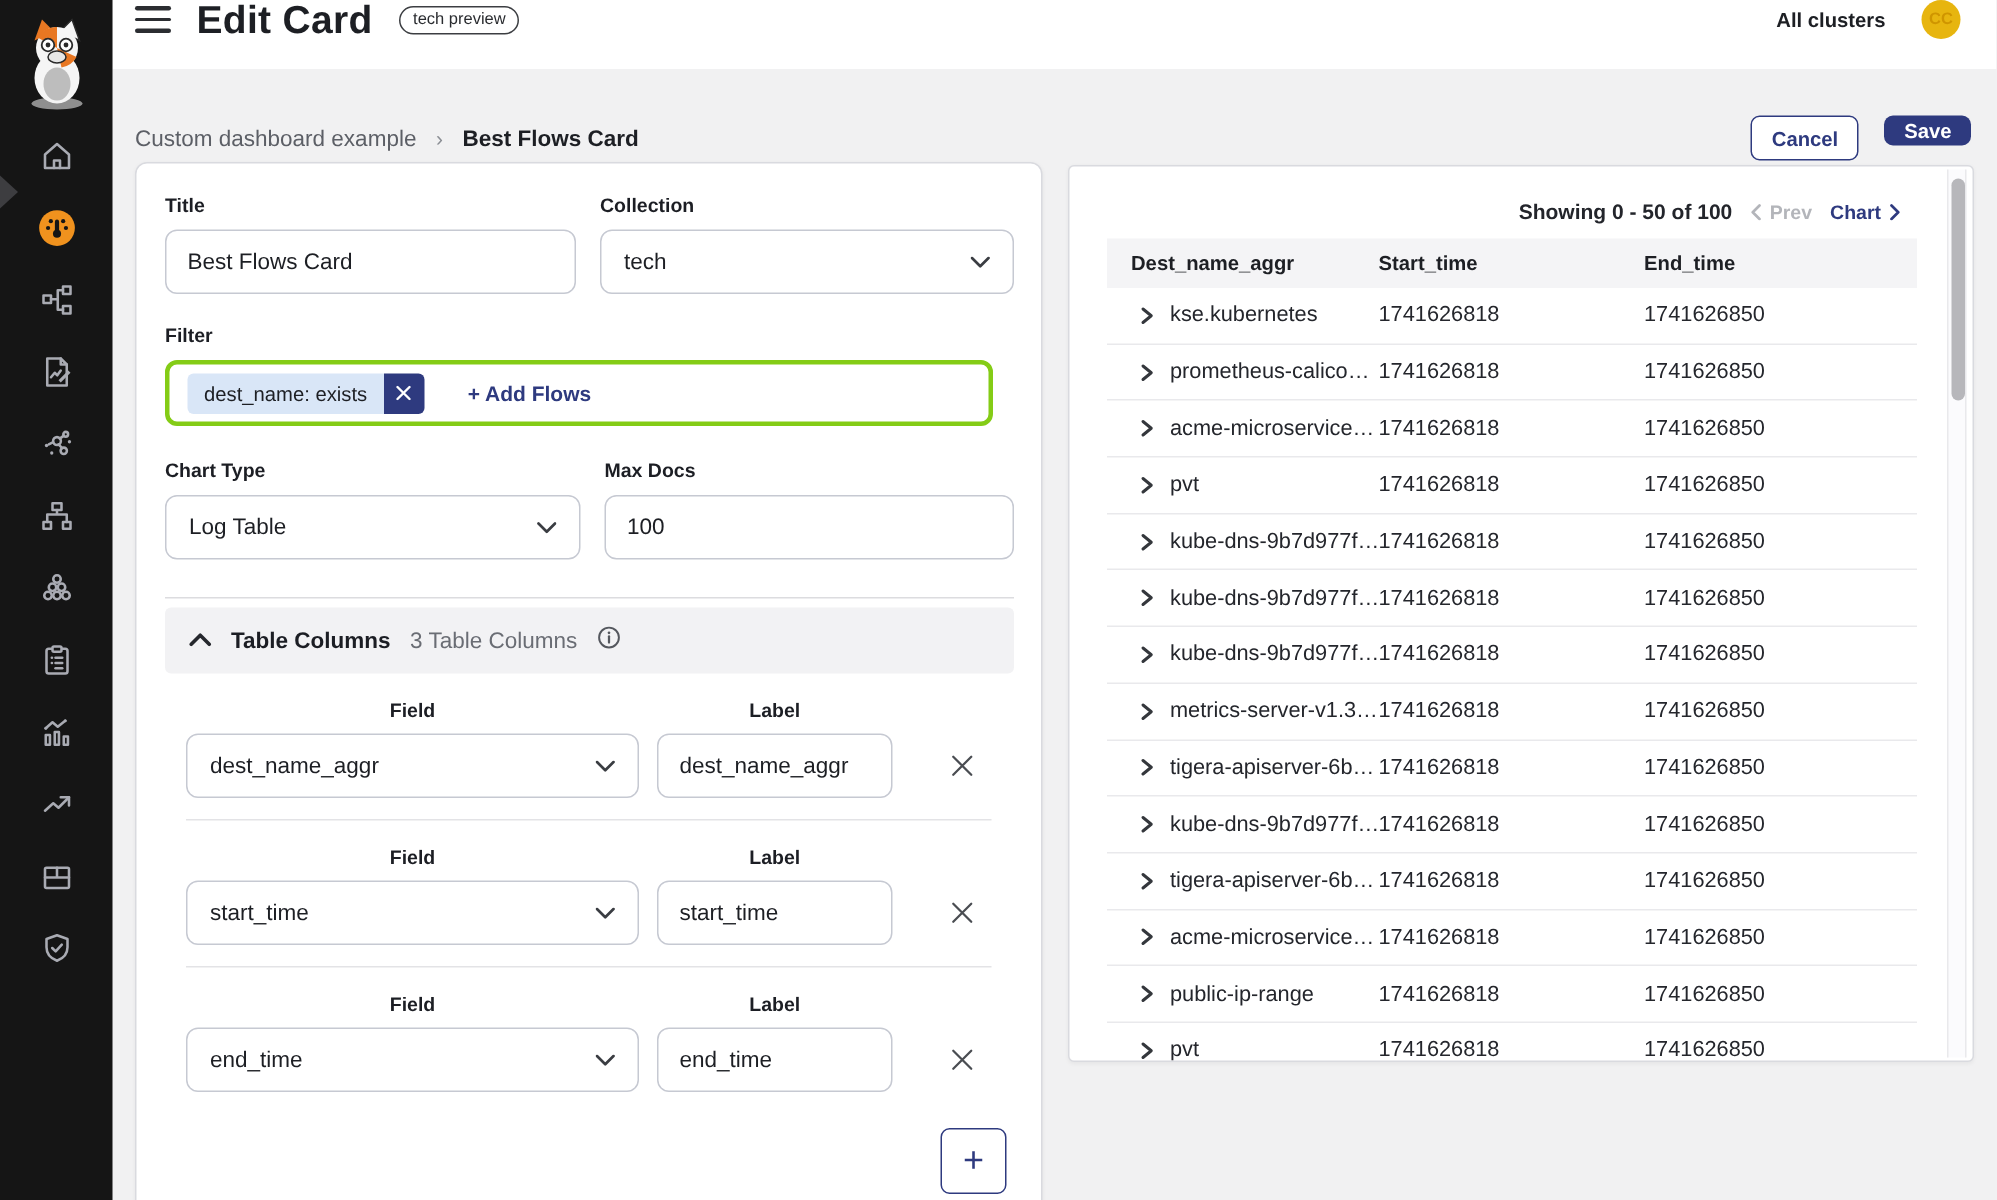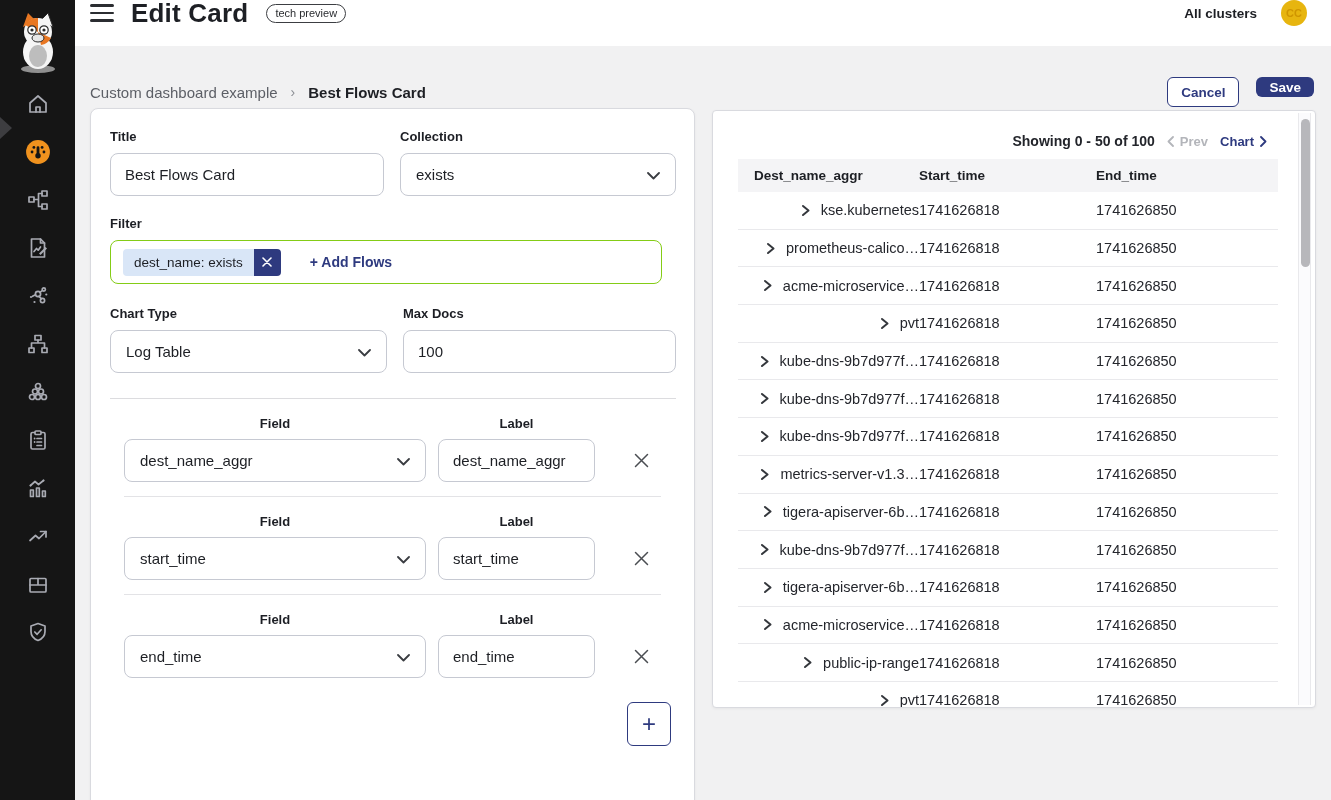--- a/index.html
+++ b/index.html
@@ -43,21 +43,21 @@
   .form-card { position:absolute; left:15px; top:62px; width:605px; height:760px; background:#fff;
     border:1px solid #d9dadf; border-radius:8px; box-shadow:0 1px 3px rgba(0,0,0,.05); padding:20px 18px 0 19px; }
   .frow { display:flex; gap:16px; }
   .fcol1 { width:274px; } .fcol2 { flex:1; }
   .flabel { font-size:13px; font-weight:700; color:#1c1e24; margin-bottom:9px; display:block; }
   .finput { width:100%; height:43px; border:1px solid #c6c9d2; border-radius:8px; padding:0 14px;
     font-size:15px; color:#1d1f24; font-family:inherit; background:#fff; outline:none; }
   .fselect { height:43px; border:1px solid #c6c9d2; border-radius:8px; padding:0 15px; font-size:15px; color:#1d1f24;
     display:flex; align-items:center; justify-content:space-between; cursor:pointer; background:#fff; }
   .filter-group { margin-top:20px; }
-  .filter-box { height:44px; width:552px; border:1px solid #84cc16; border-radius:8px; display:flex; align-items:center; padding-left:12px; }
+  .filter-box { height:44px; width:552px; border:3px solid #84cc16; border-radius:8px; display:flex; align-items:center; padding-left:12px; }
   .chip { display:flex; height:27px; }
   .chip-text { background:#d9e6f7; border-radius:4px 0 0 4px; display:flex; align-items:center; padding:0 11px; font-size:13.5px; color:#1d1f24; }
   .chip-x { width:27px; background:#2e3a7f; border-radius:0 4px 4px 0; display:flex; align-items:center; justify-content:center; cursor:pointer; }
   .add-filter { margin-left:29px; color:#2e3a7f; font-size:14px; font-weight:600; cursor:pointer; }
   .chart-row { margin-top:22px; }
   .cc1 { width:277px; } 
   .divider { border-top:1px solid #dcdcdf; margin-top:25px; }
   .section-head { margin-top:6px; height:44px; background:#f2f2f4; border-radius:4px; display:flex; align-items:center; padding:0 16px; gap:13px; }
   .sh-title { font-size:15px; font-weight:700; color:#1c1e24; }
   .sh-count { font-size:15px; color:#6a6d74; }
@@ -74,21 +74,21 @@
     border:1px solid #d9dadf; border-radius:4px; box-shadow:0 1px 3px rgba(0,0,0,.05); overflow:hidden; }
   .pag { position:absolute; top:22px; right:48px; display:flex; align-items:flex-end; gap:12px; }
   .pag-text { font-size:14px; font-weight:600; color:#23252b; }
   .pag-prev { color:#b3b5ba; font-size:13px; font-weight:600; display:flex; align-items:center; gap:6px; }
   .pag-next { color:#2e3a7f; font-size:13px; font-weight:700; display:flex; align-items:center; gap:6px; cursor:pointer; }
   .tbl { position:absolute; left:25px; top:48px; width:540px; }
   .tbl-head { display:grid; grid-template-columns:165px 177px 1fr; height:33px; background:#f4f4f6;
     align-items:center; padding-left:16px; font-size:13.5px; font-weight:700; color:#1d1f24; }
   .tbl-row { display:grid; grid-template-columns:165px 177px 1fr; height:37.7px; align-items:center;
     padding-left:16px; border-bottom:1px solid #e9e9ec; font-size:14.5px; color:#24262c; cursor:default; }
-  .dest-cell { display:flex; align-items:center; gap:10px; white-space:nowrap;justify-content:flex-end; }
+  .dest-cell { display:flex; align-items:center; gap:10px; white-space:nowrap; }
   .dest-cell svg { margin-left:5px; flex:none; cursor:pointer; }
   .scrolltrack { position:absolute; right:4px; top:2px; bottom:2px; width:13px; background:#fbfbfd;
     border-left:1px solid #e9e9ec; border-right:1px solid #e9e9ec; }
   .scrollthumb { position:absolute; left:2px; top:6px; width:9px; height:148px; background:#b7b7bb; border-radius:5px; cursor:grab; }
 </style>
 </head>
 <body>
 
 <aside class="sidebar">
   <div class="logo">
@@ -242,21 +242,21 @@
 
   <section class="form-card">
     <div class="frow">
       <div class="fcol1">
         <label class="flabel">Title</label>
         <input class="finput" value="Best Flows Card" style="">
       </div>
       <div class="fcol2">
         <label class="flabel">Collection</label>
         <div class="fselect">
-          <span>exists</span>
+          <span>tech</span>
           <span><svg width="13" height="8" viewBox="0 0 13 8">
                 <polyline points="1,1 6.5,6.5 12,1" fill="none" stroke="#3a3d42" stroke-width="1.8" stroke-linecap="round" stroke-linejoin="round"></polyline>
               </svg></span>
         </div>
       </div>
     </div>
 
     <div class="filter-group">
       <label class="flabel">Filter</label>
       <div class="filter-box">
@@ -283,20 +283,32 @@
         </div>
       </div>
       <div class="fcol2">
         <label class="flabel">Max Docs</label>
         <input class="finput" value="100" style="">
       </div>
     </div>
 
     <div class="divider"></div>
 
+    <div class="section-head">
+      <span><svg width="15" height="9" viewBox="0 0 15 9">
+            <polyline points="1.5,7.5 7.5,1.5 13.5,7.5" fill="none" stroke="#26282d" stroke-width="2.4" stroke-linecap="round" stroke-linejoin="round"></polyline>
+          </svg></span>
+      <span class="sh-title">Table Columns</span>
+      <span class="sh-count">3 Table Columns</span>
+      <span><svg width="16" height="16" viewBox="0 0 16 16">
+            <circle cx="8" cy="8" r="6.6" fill="none" stroke="#55585e" stroke-width="1.3"></circle>
+            <circle cx="8" cy="4.9" r="0.9" fill="#55585e"></circle>
+            <path d="M8 7.2 V11.4" stroke="#55585e" stroke-width="1.5" stroke-linecap="round"></path>
+          </svg></span>
+    </div>
 
     <div class="col-row">
       <label class="flabel">Field</label>
       <label class="flabel">Label</label>
       <span></span>
       <div class="fselect">
         <span>dest_name_aggr</span>
         <span><svg width="13" height="8" viewBox="0 0 13 8">
               <polyline points="1,1 6.5,6.5 12,1" fill="none" stroke="#3a3d42" stroke-width="1.8" stroke-linecap="round" stroke-linejoin="round"></polyline>
             </svg></span>

